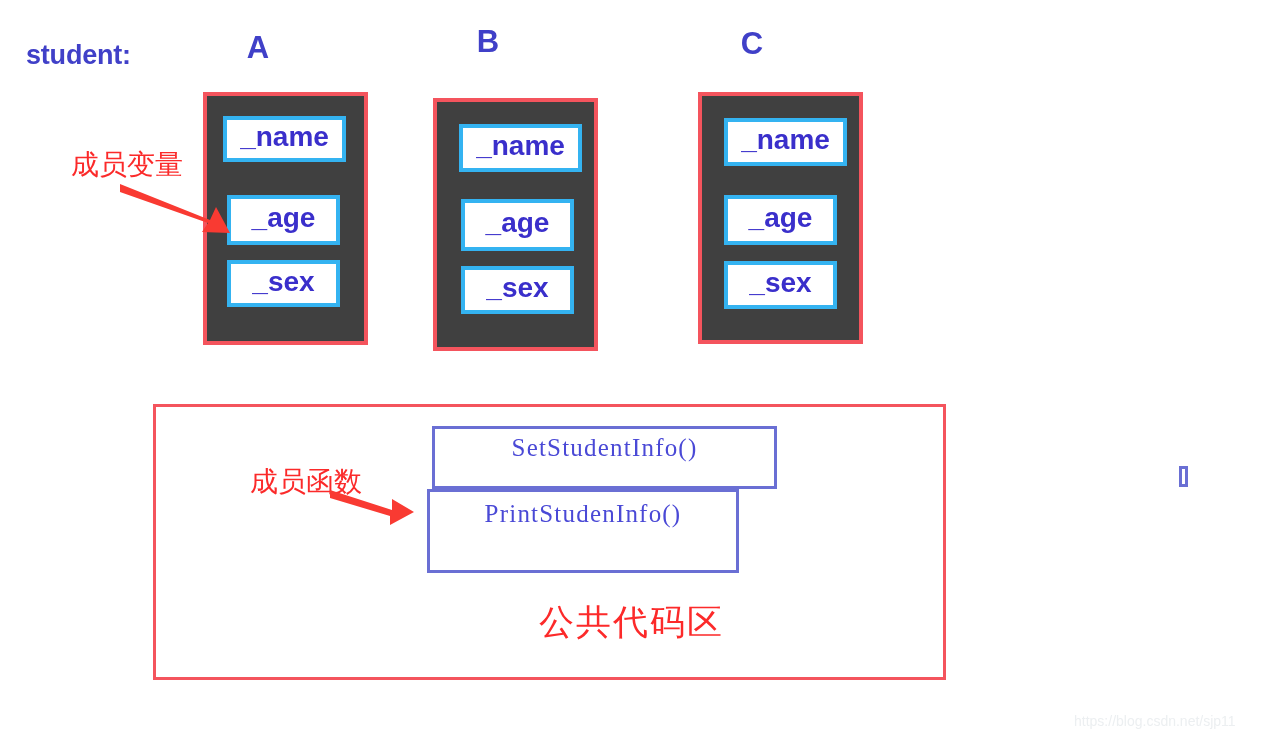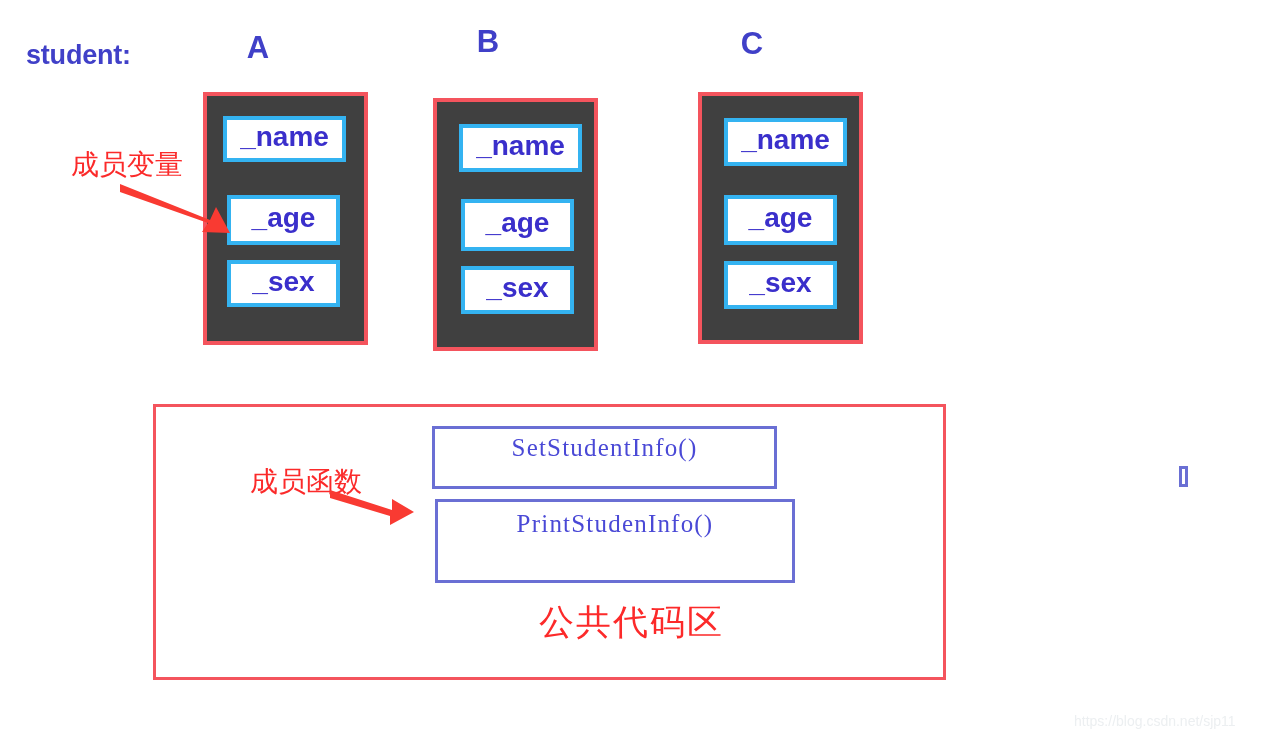--- a/index.html
+++ b/index.html
@@ -170,21 +170,21 @@
 
   <svg class="abs arrow-svg" style="left:120px; top:178px;" width="120" height="70">
     <polygon points="0,6 90,42 96,29 110,55 82,54 88,45 0,14" fill="#f93a32"></polygon>
   </svg>
 
   <div class="abs code-frame" style="left:153px; top:404px; width:793px; height:276px;">
 
     <div class="abs func-box" style="left:276px; top:19px; width:345px; height:63px; padding-top:5px;">
       <span>SetStudentInfo()</span>
     </div>
-    <div class="abs func-box" style="left:271px; top:92px; width:360px; height:84px; padding-top:8px;margin-left:8px;">
+    <div class="abs func-box" style="left:271px; top:82px; width:312px; height:84px; padding-top:8px;">
       <span>PrintStudenInfo()</span>
     </div>
 
     <div class="abs public-area-label" style="left:383px; top:192px;">公共代码区</div>
   </div>
 
   <div class="abs annot" style="left:250px; top:463px;">成员函数</div>
 
   <svg class="abs arrow-svg" style="left:330px; top:486px;" width="90" height="40">
     <polygon points="0,4 62,24 62,13 84,26 60,39 60,30 0,12" fill="#f93a32"></polygon>

